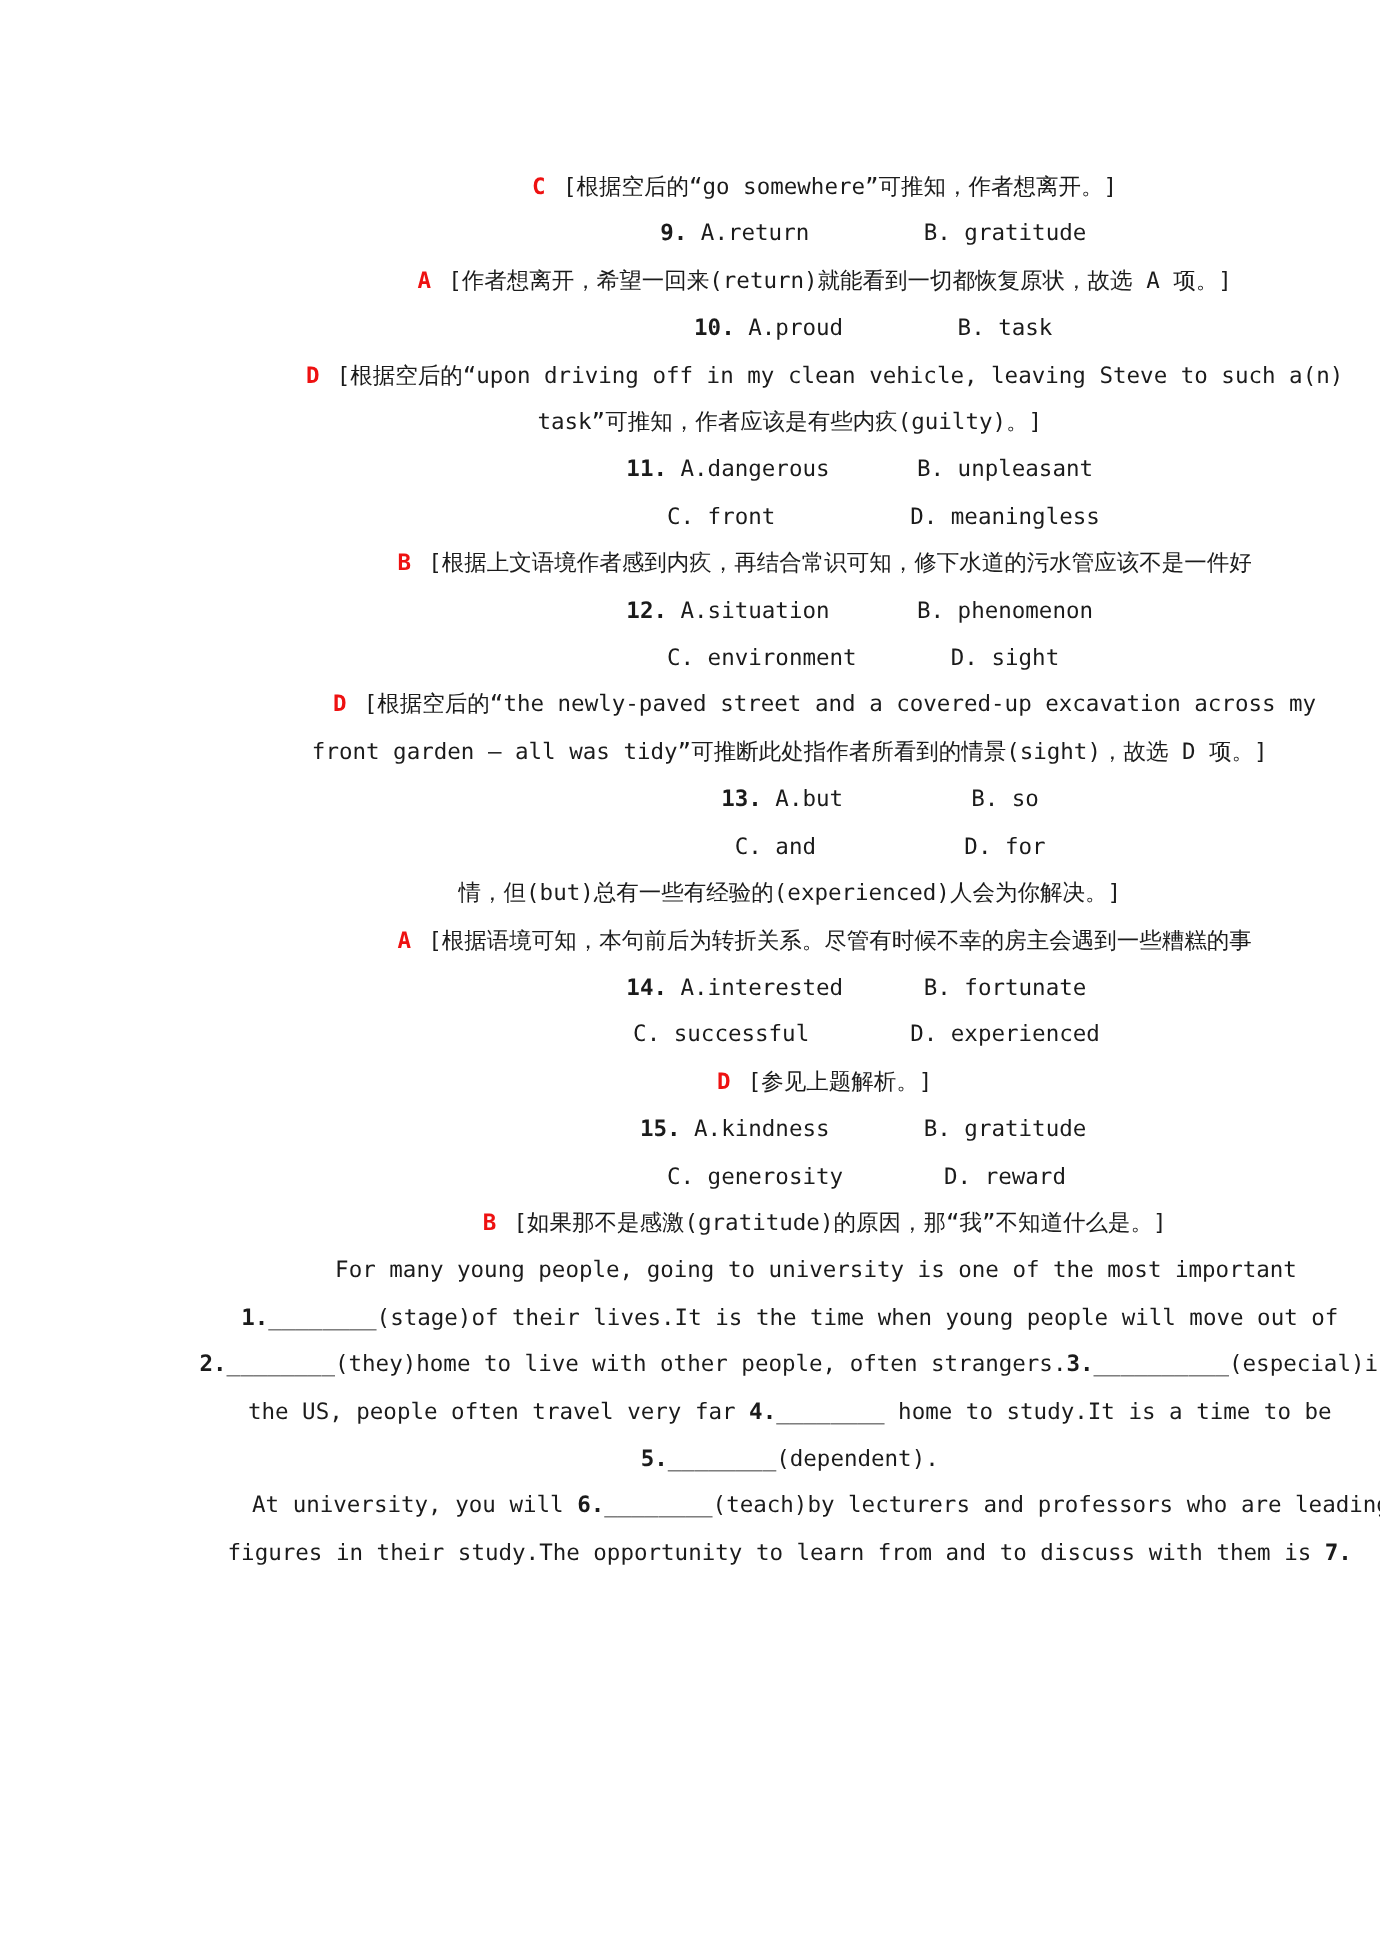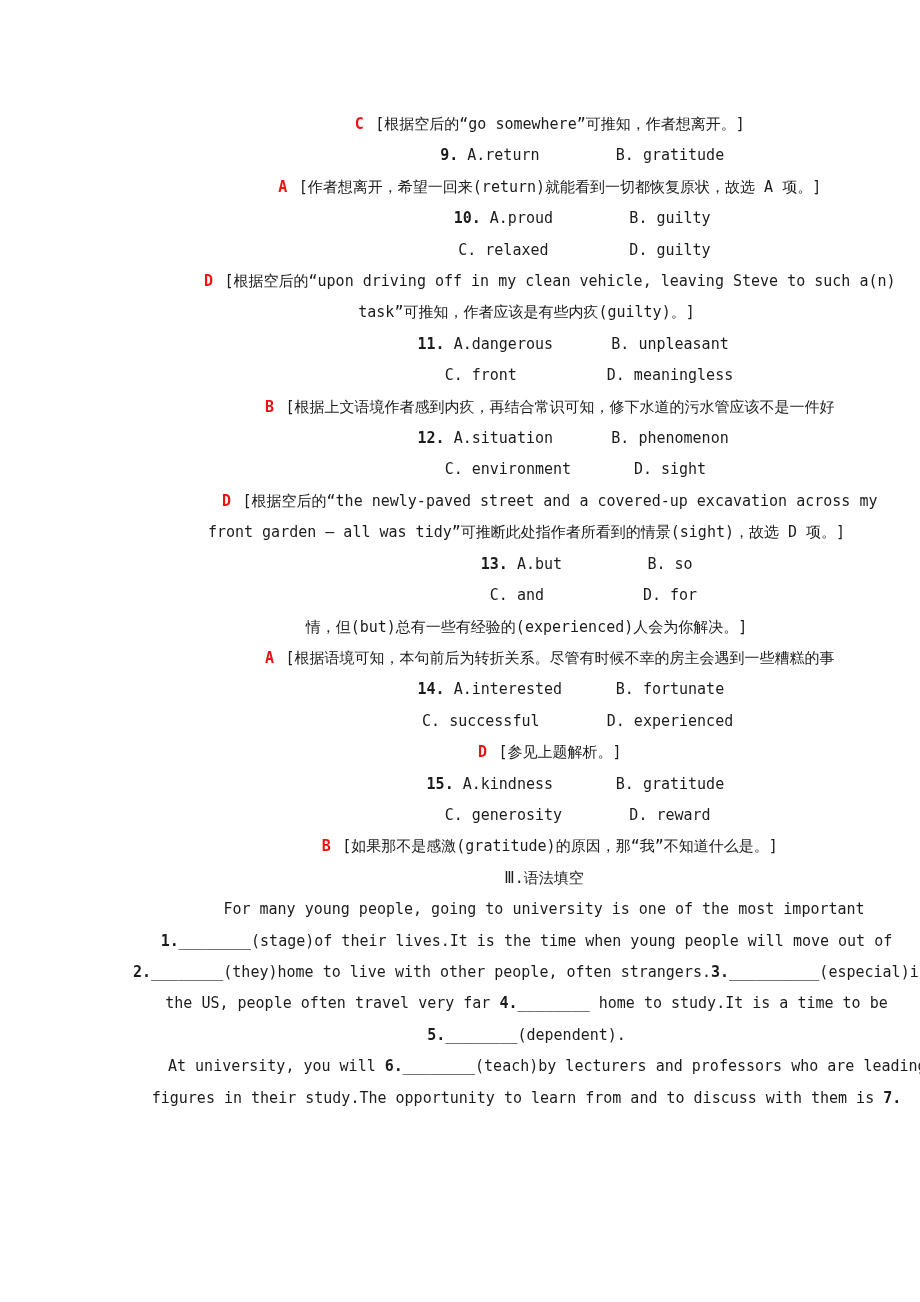--- a/index.html
+++ b/index.html
@@ -44,22 +44,21 @@
 </head>
 <body>
 
 <div class="doc">
 
   <div class="line ind"><span class="red ansletter">C</span><span>[根据空后的“go somewhere”可推知，作者想离开。]</span></div>
 
   <div class="line ind"><span class="c1"><span class="b">9. </span><span>A.return</span></span><span>B. gratitude</span></div>
   <div class="line ind"><span class="red ansletter">A</span><span>[作者想离开，希望一回来(return)就能看到一切都恢复原状，故选 A 项。]</span></div>
 
-  <div class="line ind"><span class="c1"><span class="b">10. </span><span>A.proud</span></span><span>B. guilty</span></div>
-  <div class="line ind"><span class="c1">C. relaxed</span><span>D. guilty</span></div>
+  <div class="line ind"><span class="c1"><span class="b">10. </span><span>A.proud</span></span><span>B. task</span></div>
   <div class="line ind"><span class="red ansletter">D</span><span>[根据空后的“upon driving off in my clean vehicle, leaving Steve to such a(n)</span></div>
   <div class="line"><span>task”可推知，作者应该是有些内疚(guilty)。]</span></div>
 
   <div class="line ind"><span class="c1"><span class="b">11. </span><span>A.dangerous</span></span><span>B. unpleasant</span></div>
   <div class="line ind"><span class="c1">C. front</span><span>D. meaningless</span></div>
   <div class="line ind"><span class="red ansletter">B</span><span>[根据上文语境作者感到内疚，再结合常识可知，修下水道的污水管应该不是一件好</span></div>
 
   <div class="line ind"><span class="c1"><span class="b">12. </span><span>A.situation</span></span><span>B. phenomenon</span></div>
   <div class="line ind"><span class="c1">C. environment</span><span>D. sight</span></div>
   <div class="line ind"><span class="red ansletter">D</span><span>[根据空后的“the newly-paved street and a covered-up excavation across my</span></div>
@@ -71,21 +70,20 @@
   <div class="line ind"><span class="red ansletter">A</span><span>[根据语境可知，本句前后为转折关系。尽管有时候不幸的房主会遇到一些糟糕的事</span></div>
 
   <div class="line ind"><span class="c1"><span class="b">14. </span><span>A.interested</span></span><span>B. fortunate</span></div>
   <div class="line ind"><span class="c1">C. successful</span><span>D. experienced</span></div>
   <div class="line ind"><span class="red ansletter">D</span><span>[参见上题解析。]</span></div>
 
   <div class="line ind"><span class="c1"><span class="b">15. </span><span>A.kindness</span></span><span>B. gratitude</span></div>
   <div class="line ind"><span class="c1">C. generosity</span><span>D. reward</span></div>
   <div class="line ind"><span class="red ansletter">B</span><span>[如果那不是感激(gratitude)的原因，那“我”不知道什么是。]</span></div>
 
-  <div class="line ind"><span>Ⅲ.语法填空</span></div>
 
   <div class="line ind"><span>For many young people, going to university is one of the most important</span></div>
   <div class="line"><span class="b">1.</span><span>________(stage)of their lives.It is the time when young people will move out of</span></div>
   <div class="line"><span class="b">2.</span><span>________(they)home to live with other people, often strangers.</span><span class="b">3.</span><span>__________(especial)in</span></div>
   <div class="line"><span>the US, people often travel very far </span><span class="b">4.</span><span>________ home to study.It is a time to be</span></div>
   <div class="line"><span class="b">5.</span><span>________(dependent).</span></div>
   <div class="line ind"><span>At university, you will </span><span class="b">6.</span><span>________(teach)by lecturers and professors who are leading</span></div>
   <div class="line"><span>figures in their study.The opportunity to learn from and to discuss with them is </span><span class="b">7.</span></div>
 
 </div>

